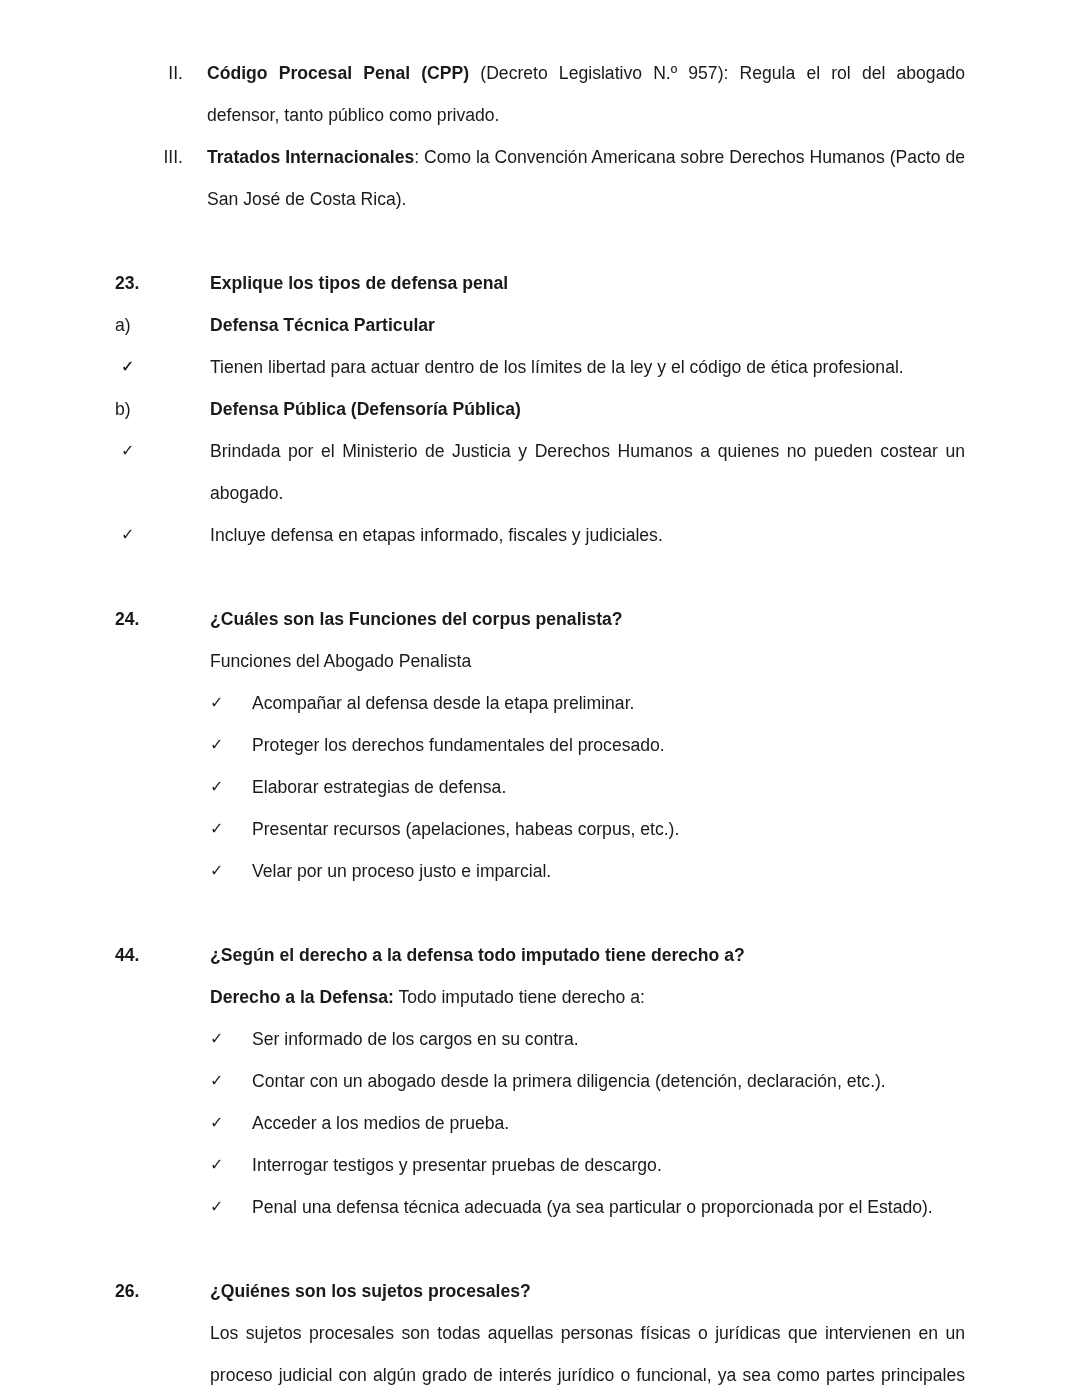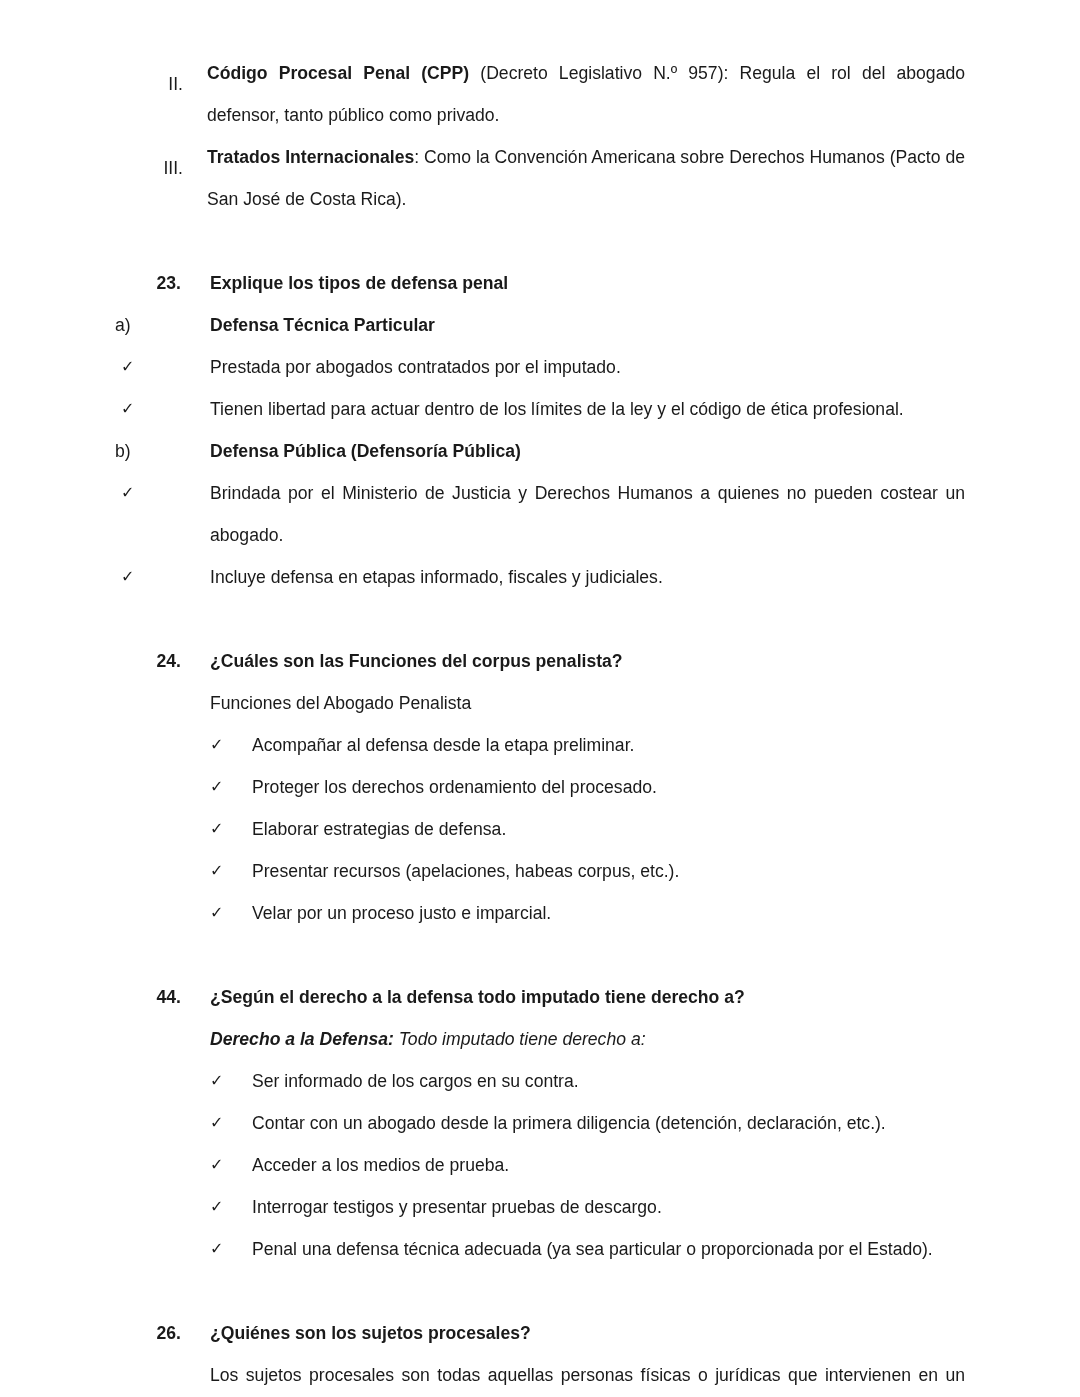--- a/index.html
+++ b/index.html
@@ -26,41 +26,40 @@
   }
 
   .doc-body {
     width: 850px;
   }
 
   
   .blk {
     font-size: 17.6px;
     line-height: 42px;
-    font-style: italic;
   }
 
   
   .roman-list {
     margin: 0;
     padding: 0;
     list-style: none;
   }
   .roman-item {
     position: relative;
     padding-left: 92px;
     font-size: 17.6px;
     line-height: 42px;
     text-align: justify;
     text-justify: inter-word;
   }
   .roman-marker {
     position: absolute;
     left: 0;
-    top: 11px;
+    top: 0;
     width: 68px;
     text-align: right;
     font-size: 17.6px;
     line-height: 42px;
   }
 
   
   .q-block {
     position: relative;
     padding-left: 95px;
@@ -69,21 +68,21 @@
     position: relative;
     font-size: 17.6px;
     line-height: 42px;
     font-weight: bold;
   }
   .q-num {
     position: absolute;
     left: -95px;
     top: 0;
     width: 66px;
-    text-align: right;
+    text-align: left;
     font-weight: bold;
     font-size: 17.6px;
     line-height: 42px;
   }
 
   
   .letter-item {
     position: relative;
     padding-left: 0;
     font-size: 17.6px;
@@ -194,21 +193,20 @@
       </div>
 
       <div class="letter-item">
         <span class="letter-marker">a)</span>
         <span>Defensa Técnica Particular</span>
       </div>
 
       <div class="checks-outer">
         <div class="check-item">
           <span class="check-mark">✓</span>
-          <span>Prestada por abogados contratados por el imputado.</span>
         </div>
         <div class="check-item">
           <span class="check-mark">✓</span>
           <span>Tienen libertad para actuar dentro de los límites de la ley y el código de ética profesional.</span>
         </div>
       </div>
 
       <div class="letter-item">
         <span class="letter-marker">b)</span>
         <span>Defensa Pública (Defensoría Pública)</span>
@@ -238,21 +236,21 @@
 
       <div class="sub-heading">Funciones del Abogado Penalista</div>
 
       <div class="checks-inner">
         <div class="check-item">
           <span class="check-mark">✓</span>
           <span>Acompañar al defensa desde la etapa preliminar.</span>
         </div>
         <div class="check-item">
           <span class="check-mark">✓</span>
-          <span>Proteger los derechos ordenamiento del procesado.</span>
+          <span>Proteger los derechos fundamentales del procesado.</span>
         </div>
         <div class="check-item">
           <span class="check-mark">✓</span>
           <span>Elaborar estrategias de defensa.</span>
         </div>
         <div class="check-item">
           <span class="check-mark">✓</span>
           <span>Presentar recursos (apelaciones, habeas corpus, etc.).</span>
         </div>
         <div class="check-item">

